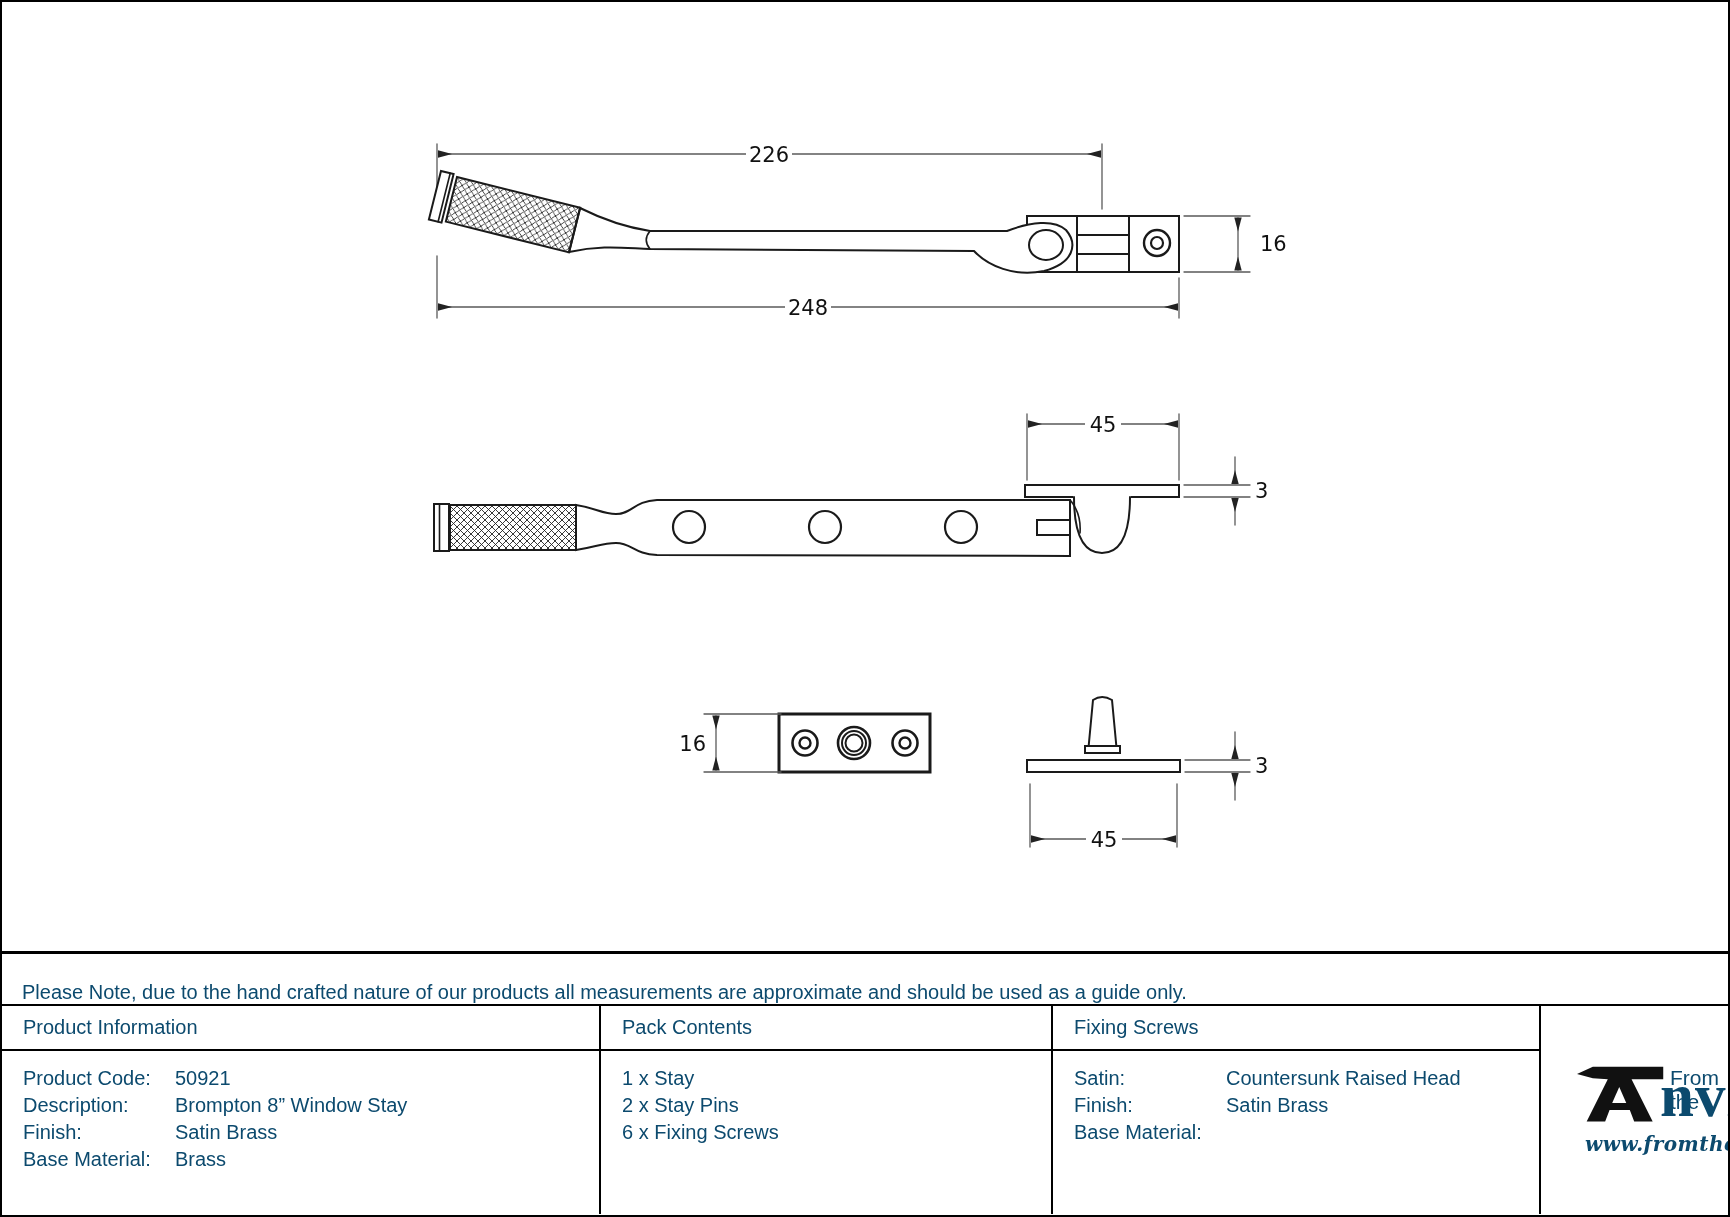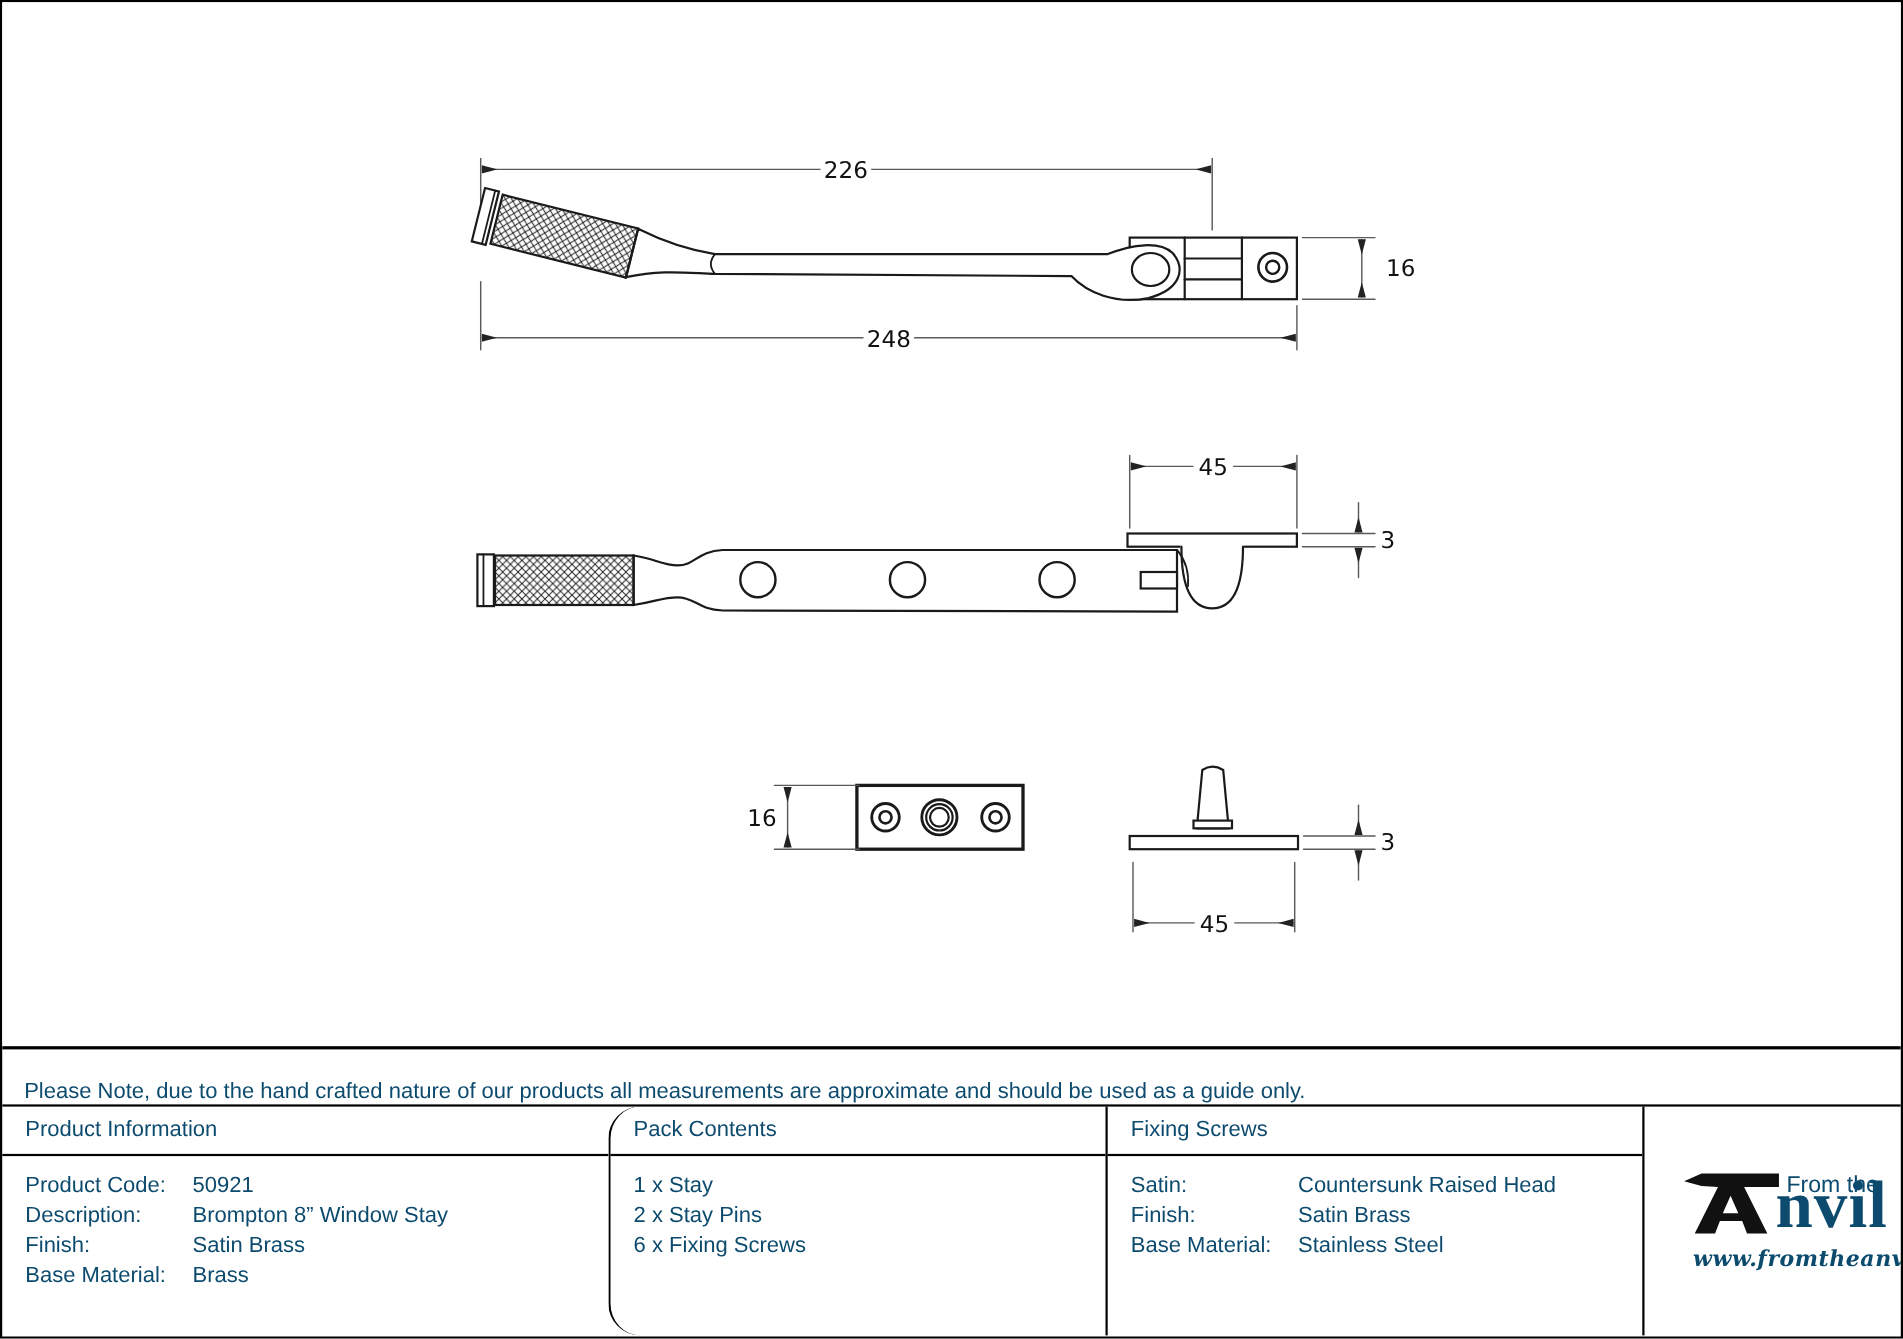--- a/index.html
+++ b/index.html
@@ -16,22 +16,22 @@
   .drawing-area svg{display:block;}
   .dim-text{font-family:"DejaVu Sans",sans-serif;font-size:21px;fill:#111;}
   .note-row{
     height:50px;border-top:3px solid #000;border-bottom:2px solid #000;
     display:flex;align-items:flex-end;padding-left:20px;box-sizing:content-box;
     font-size:20px;
   }
   .info-table{display:flex;height:208px;}
   .col{box-sizing:border-box;}
   .col + .col{border-left:2px solid #000;}
-  .col-product{width:551px;}
-  .col-pack{width:452px;border-radius:29px;}
+  .col-product{width:597px;}
+  .col-pack{width:452px;}
   .col-screws{width:488px;}
   .col-logo{flex:1;position:relative;}
   .col-header{
     height:43px;border-bottom:2px solid #000;
     display:flex;align-items:center;padding-left:21px;
     font-size:20px;
   }
   .col-body{padding:14px 0 0 21px;font-size:20px;}
   .spec-row{display:flex;line-height:27px;}
   .spec-label{width:152px;flex:0 0 152px;}
@@ -234,21 +234,20 @@
         <div class="spec-row">
           <span class="spec-label">Satin:</span>
           <span class="spec-value">Countersunk Raised Head</span>
         </div>
         <div class="spec-row">
           <span class="spec-label">Finish:</span>
           <span class="spec-value">Satin Brass</span>
         </div>
         <div class="spec-row">
           <span class="spec-label">Base Material:</span>
-          <span class="spec-value">Stainless Steel</span>
         </div>
       </div>
     </div>
 
     <div class="col col-logo">
       <span class="logo-anvil-glyph">
         <svg width="88" height="64" viewBox="0 0 100 66">
           <path fill="#111" d="M0,9 L18,1 L98,1 L98,15 L62,15 L86,63 L65,63 L60,50 L37,50 L32,63 L11,63 L35,15 L18,14 Z"></path>
           <path fill="#fff" d="M48,24 L56,42 L40,42 Z"></path>
         </svg>

